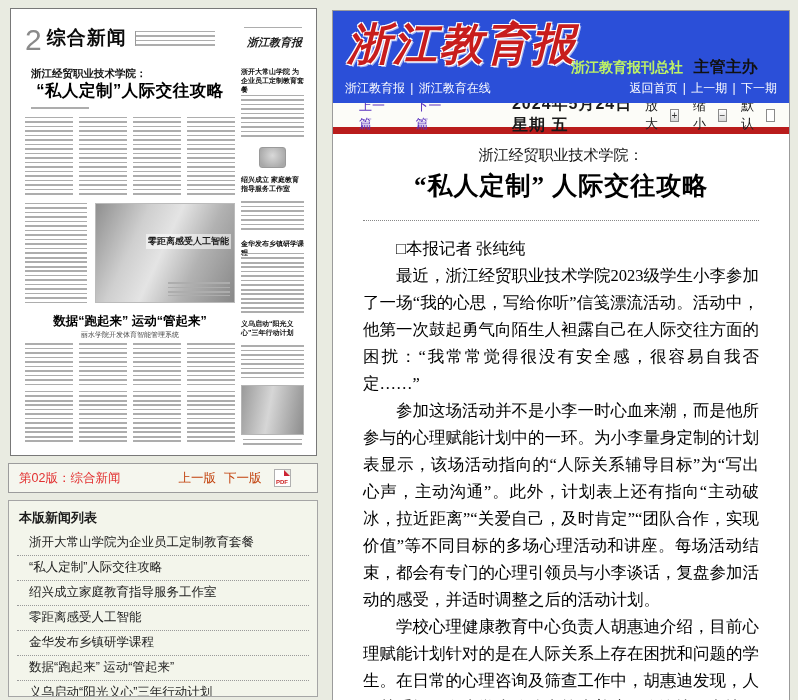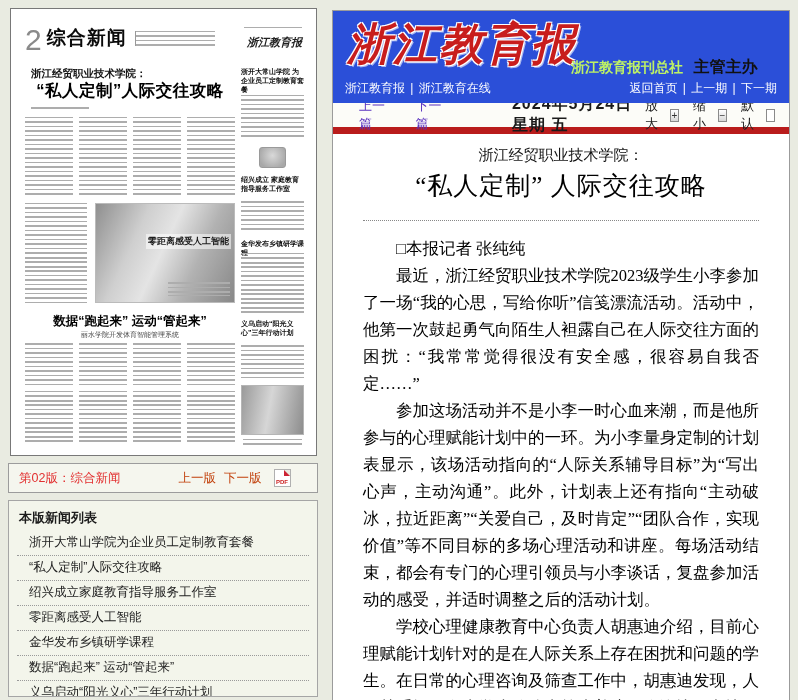--- a/index.html
+++ b/index.html
@@ -104,21 +104,21 @@
   .toolbar { height:31px; border-bottom:7px solid #b91c1c; background:#fcfcf8; display:flex; align-items:center; padding:0 14px 0 26px; font-size:13px; }
   .toolbar .tlink { color:#5a33bf; cursor:pointer; margin-right:28px; }
   .toolbar .tdate { font-weight:bold; color:#1a1a1a; font-size:16px; margin-left:40px; letter-spacing:1px; }
   .tb-group { margin-left:auto; display:flex; align-items:center; gap:14px; }
   .tb-ctrl { display:flex; align-items:center; gap:8px; color:#222; cursor:pointer; }
   .tb-btn { width:13px; height:13px; border:1px solid #8a8a8a; background:linear-gradient(#fff,#d7d7d7); font-size:10px; line-height:11px; text-align:center; color:#333; }
   .tb-btn.empty { background:#fff; }
 
   .article { padding:0 30px; }
   .article-suptitle { margin-top:12px; text-align:center; font-size:15px; color:#111; font-family:"Liberation Serif", serif; }
-  .article-title { margin-top:4px; text-align:center; font-size:25px; font-weight:normal; color:#000; letter-spacing:1px; font-family:"Liberation Serif", serif; }
+  .article-title { margin-top:4px; text-align:center; font-size:25px; font-weight:bold; color:#000; letter-spacing:1px; font-family:"Liberation Serif", serif; }
   .dotted-sep { border:none; border-top:1px dotted #888; margin-top:18px; }
   .article-body { margin-top:14px; }
   .article-body p {
     font-size:16.5px; line-height:27px; color:#000; text-align:justify; text-indent:2em;
     font-family:"Liberation Serif", serif;
   }
 </style>
 </head>
 <body>
 

